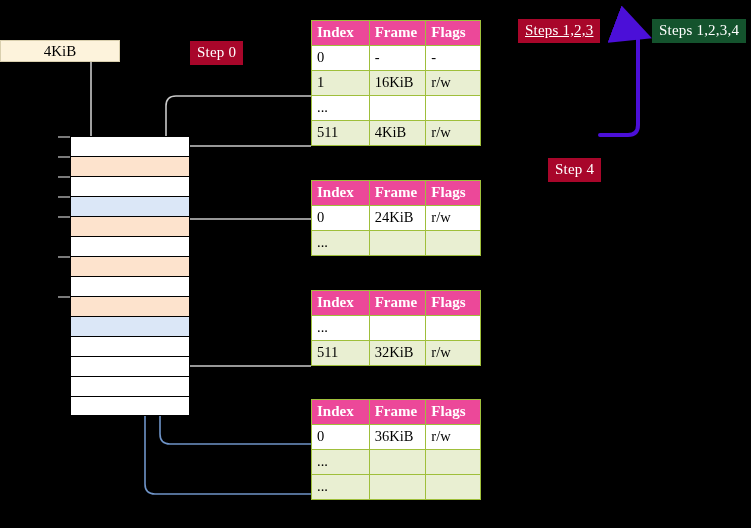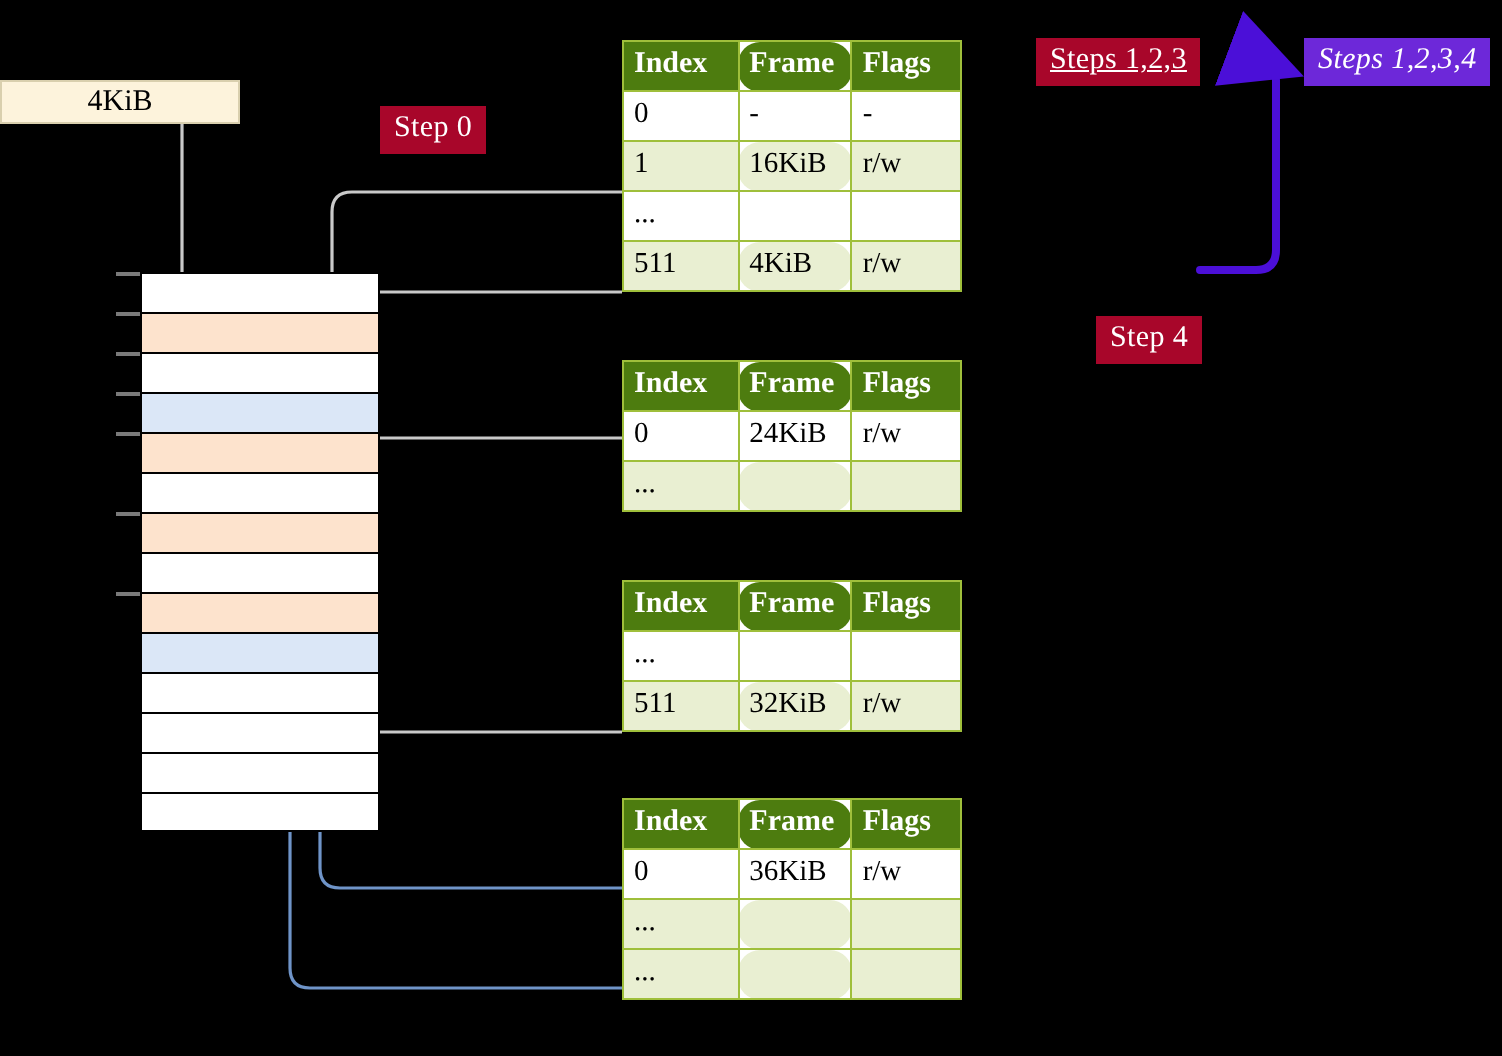--- a/index.html
+++ b/index.html
@@ -14,21 +14,21 @@
   .badge{
     position:absolute;
     color:#fff;
     font-size:15px;
     line-height:1;
     padding:4px 7px 5px 7px;
     white-space:nowrap;
     letter-spacing:.2px;
   }
   .badge.red{background:#a8062a;}
-  .badge.blue{background:#6d28d9;font-style:italic;}
+  .badge.blue{background:#14532d;}
 
   
   .sizebox{
     position:absolute;
     background:#fdf3dc;
     border:1px solid #d9cfae;
     color:#000;
     font-size:15px;
     display:flex;align-items:center;justify-content:center;
     box-sizing:border-box;
@@ -46,30 +46,30 @@
   .ptable td,.ptable th{
     border:1px solid #9fbf3b;
     padding:3px 5px 4px 5px;
     text-align:left;
     height:21px;
     box-sizing:border-box;
     vertical-align:middle;
     font-weight:normal;
   }
   .ptable th{
-    background:#4d7c0f;
+    background:#ec4899;
     color:#ffffff;
     font-weight:bold;
     font-size:15px;
   }
   .ptable tr.alt td{background:#e9efd2;}
   .ptable tr.plain td{background:#ffffff;}
   .ptable td.hl{background:#fdfaa8;}
   .c-index{width:57px;}
-  .c-frame{width:56px;border-radius:11px;}
+  .c-frame{width:56px;}
   .c-flags{width:54px;font-family:Liberation Serif, serif;}
 
   
   .memcol{position:absolute;box-sizing:border-box;}
   .memrow{
     position:absolute;left:0;right:0;
     border-top:1.5px solid #000;
     border-left:1.5px solid #000;
     border-right:1.5px solid #000;
     box-sizing:border-box;
@@ -116,21 +116,21 @@
 
     <path d="M 311 444 L 170 444 Q 160 444 160 434 L 160 340" stroke="#6f94c8" stroke-width="1.6" fill="none" marker-end="url(#ab)"></path>
 
     <path d="M 311 494 L 155 494 Q 145 494 145 484 L 145 212" stroke="#6f94c8" stroke-width="1.6" fill="none" marker-end="url(#ab)"></path>
 
     <path d="M 600 135 L 628 135 Q 638 135 638 125 L 638 40 Q 638 32 630 30 L 622 27" stroke="#4b0fd8" stroke-width="4" fill="none" stroke-linecap="round" marker-end="url(#apurple)"></path>
   </svg>
 
   <div class="sizebox" style="left:0px;top:40px;width:120px;height:22px;">4KiB</div>
 
-  <div class="badge red" style="left:190px;top:53px;">Step 0</div>
+  <div class="badge red" style="left:190px;top:41px;">Step 0</div>
   <div class="badge red" style="left:518px;top:19px;text-decoration:underline;">Steps 1,2,3</div>
   <div class="badge blue" style="left:652px;top:19px;">Steps 1,2,3,4</div>
   <div class="badge red" style="left:521px;top:158px;margin-left:27px;">Step 4</div>
 
   <div class="memcol" id="memcol" style="left:70px;top:136px;width:120px;height:280px;">
       <div class="memrow " style="top: 0px; height: 20px;"></div>
       <div class="memrow orange" style="top: 20px; height: 20px;"></div>
       <div class="memrow " style="top: 40px; height: 20px;"></div>
       <div class="memrow bluerow" style="top: 60px; height: 20px;"></div>
       <div class="memrow orange" style="top: 80px; height: 20px;"></div>

